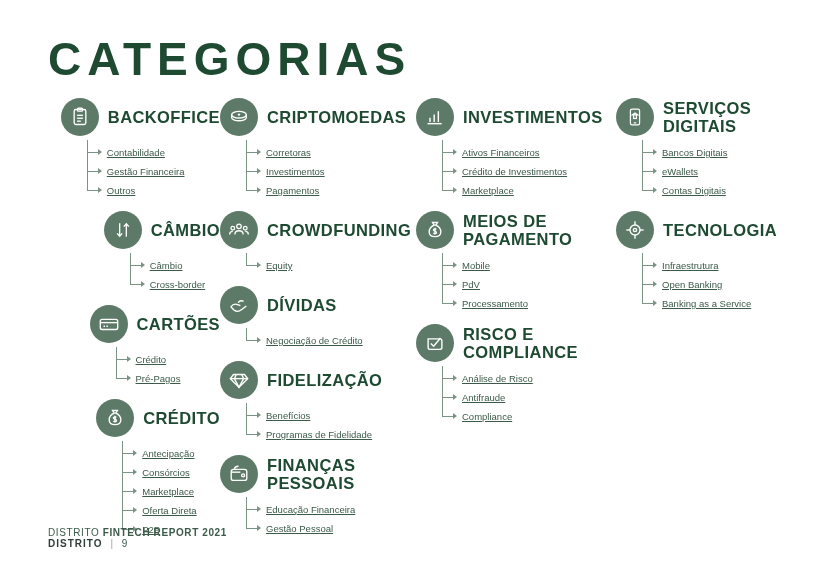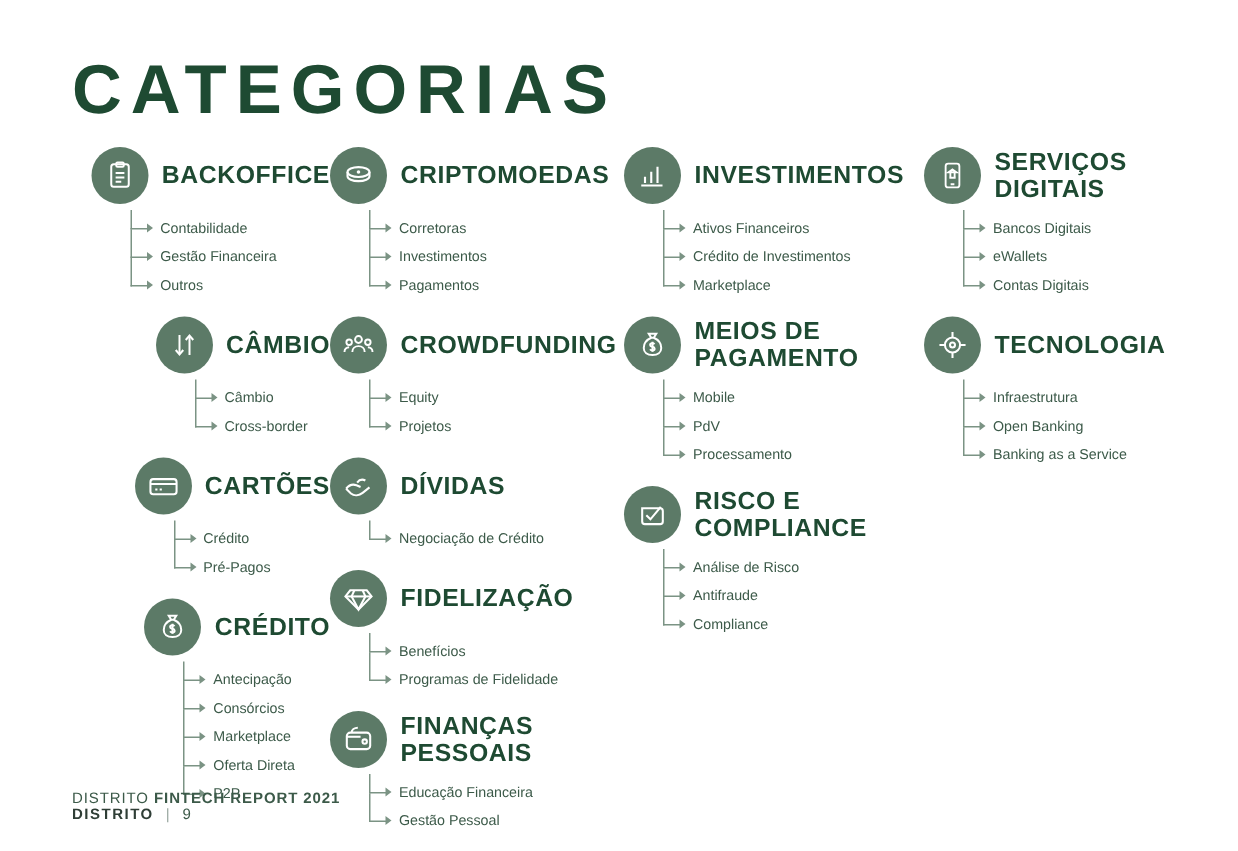--- a/index.html
+++ b/index.html
@@ -87,20 +87,21 @@
     position: relative;
   }
   .child {
     position: relative;
     font-size: 9.5px;
     color: #3c5a49;
     padding: 0 0 0 22px;
     height: 19px;
     line-height: 19px;
     white-space: nowrap;
+    text-decoration: underline;
   }
   
   .child::before {
     content: "";
     position: absolute;
     left: 2px;
     top: -9px;
     width: 1px;
     height: 19px;
     background: #7b9384;
@@ -276,21 +277,20 @@
               <circle cx="5.2" cy="10" r="2"></circle>
               <path d="M1.8 17c0-2.1 1.5-3.4 3.4-3.4"></path>
               <circle cx="18.8" cy="10" r="2"></circle>
               <path d="M22.2 17c0-2.1-1.5-3.4-3.4-3.4"></path>
             </svg>
           </span>
           <span class="group-title">CROWDFUNDING</span>
         </div>
         <ul class="children">
           <li class="child"><span class="arrow"></span><span>Equity</span></li>
-          <li class="child"><span class="arrow"></span><span>Projetos</span></li>
         </ul>
       </div>
 
       <div class="group">
         <div class="group-head">
           <span class="icon-circle">
             <svg width="22" height="22" viewBox="0 0 24 24" fill="none" stroke="#ffffff" stroke-width="1.5">
               <path d="M3 14c2-2.5 5-3.5 7.5-2.5l3 1.2"></path>
               <path d="M3 14l3.5 3.5c2.5 2 6 1.5 8.5-.5l5-4"></path>
               <path d="M11 9.5c1.5-2 4-2.5 6-1.5"></path>

